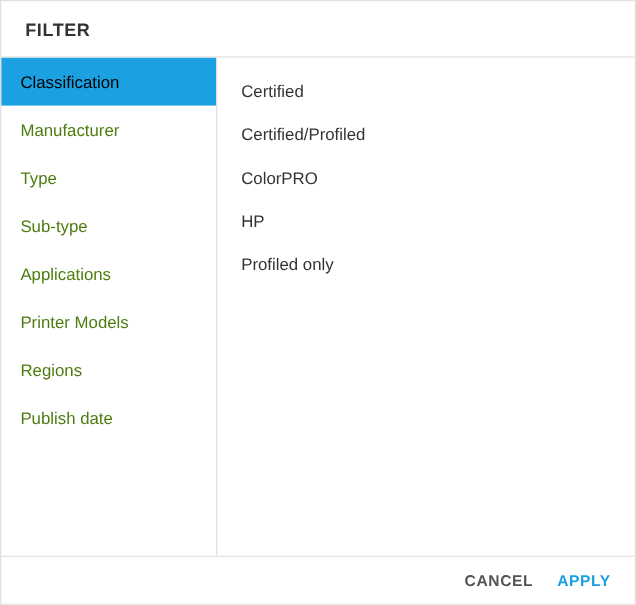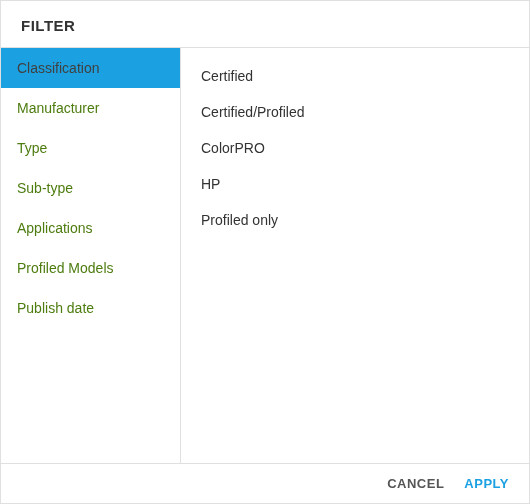--- a/index.html
+++ b/index.html
@@ -52,21 +52,21 @@
     .sidebar-item {
       padding: 12px 16px;
       font-size: 14px;
       color: #4d7c0f;
       cursor: pointer;
       border-bottom: none;
     }
 
     .sidebar-item.active {
       background: #1ba1e2;
-      color: #404040;
+      color: #000000;
     }
 
     .content {
       flex: 1;
       padding: 10px 20px;
       display: flex;
       flex-direction: column;
       overflow-y: auto;
     }
 
@@ -114,21 +114,22 @@
     <span class="header-title">FILTER</span>
   </div>
 
   <div class="body">
     <div class="sidebar" id="sidebar-container">
         <div class="sidebar-item active">Classification</div>
         <div class="sidebar-item">Manufacturer</div>
         <div class="sidebar-item">Type</div>
         <div class="sidebar-item">Sub-type</div>
         <div class="sidebar-item">Applications</div>
-        <div class="sidebar-item">Profiled Models</div>
+        <div class="sidebar-item">Printer Models</div>
+        <div class="sidebar-item">Regions</div>
         <div class="sidebar-item">Publish date</div>
       </div>
     <div class="content" id="content-container">
         <div class="content-item">Certified</div>
         <div class="content-item">Certified/Profiled</div>
         <div class="content-item">ColorPRO</div>
         <div class="content-item">HP</div>
         <div class="content-item">Profiled only</div>
       </div>
   </div>

